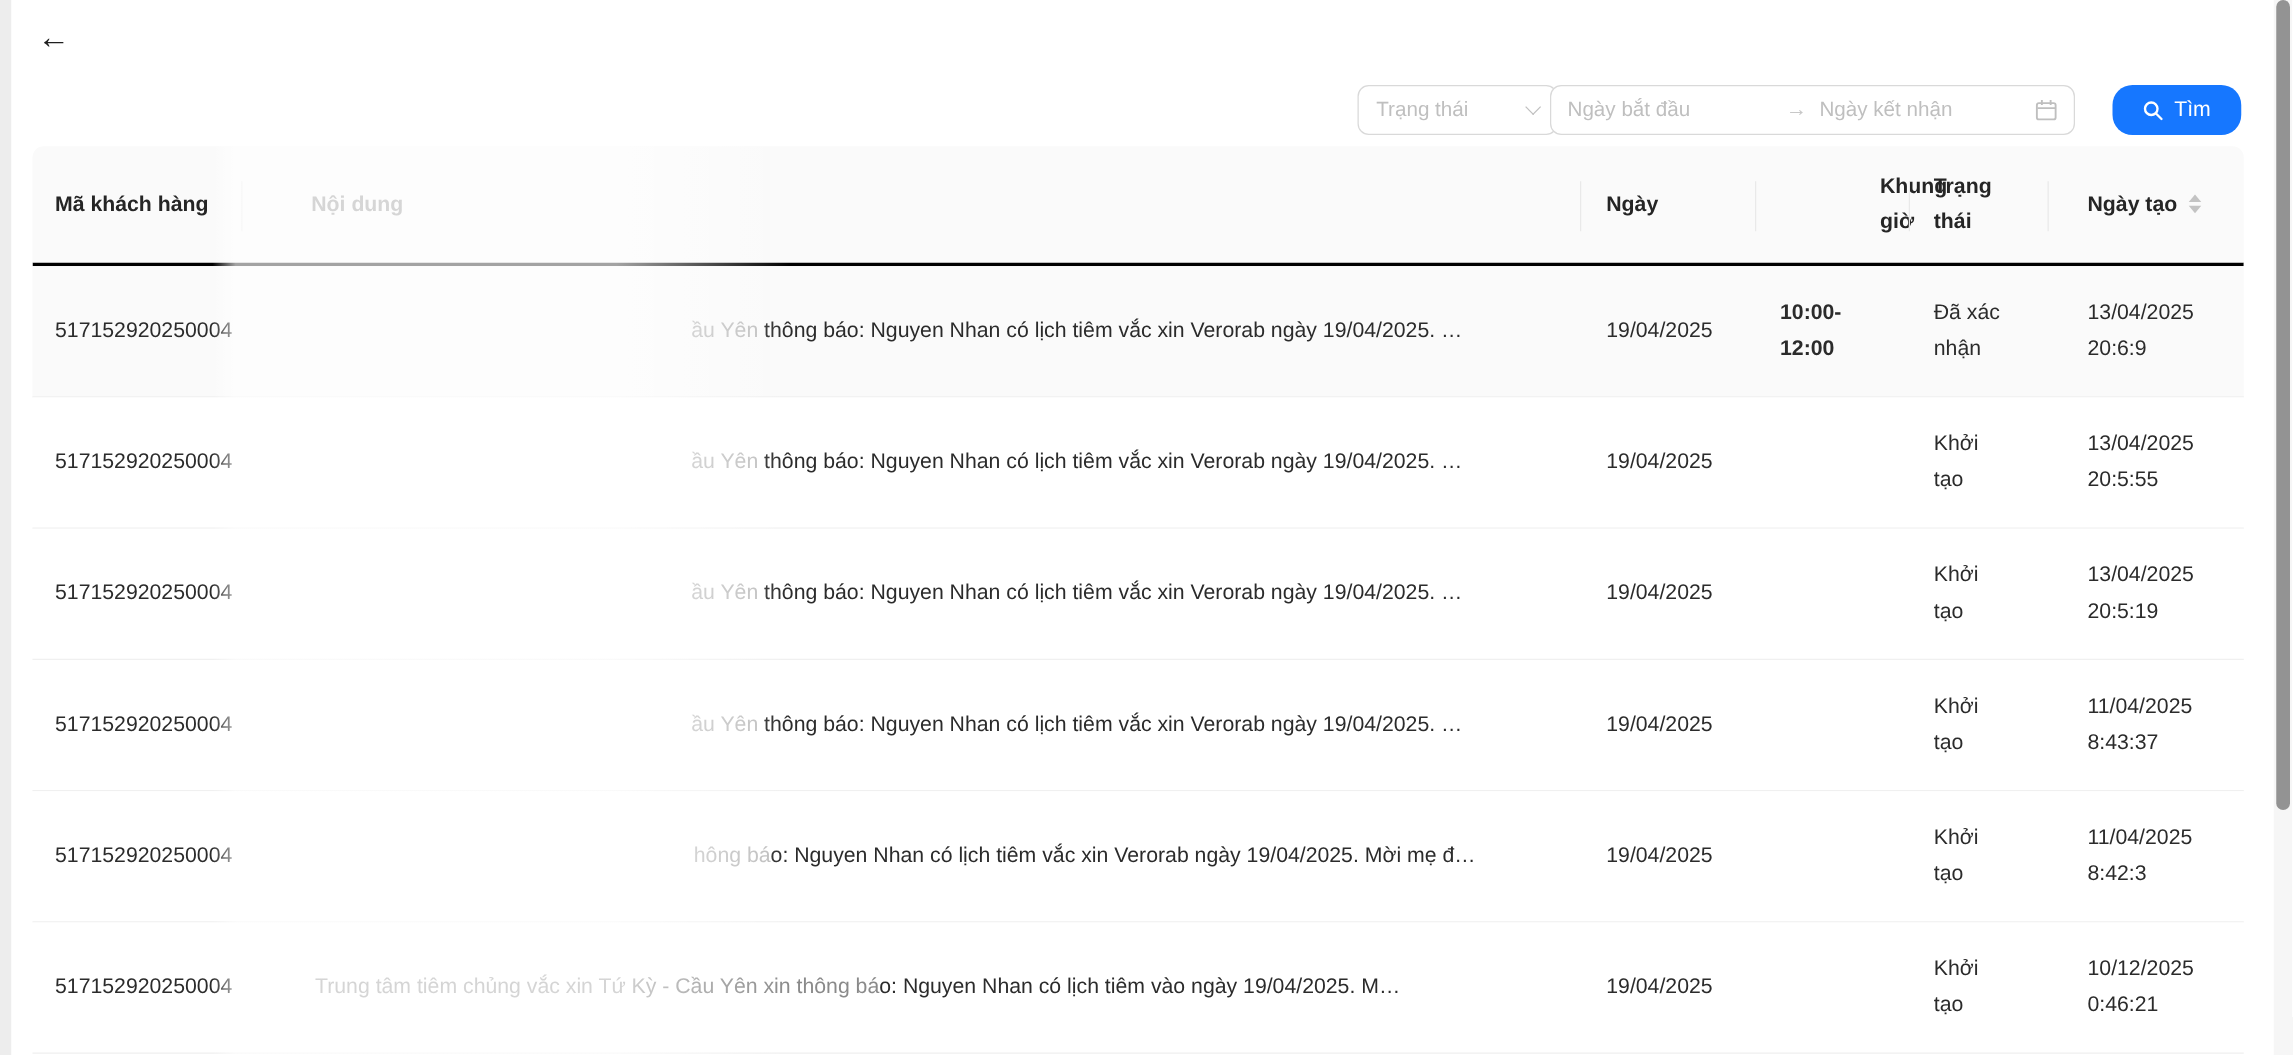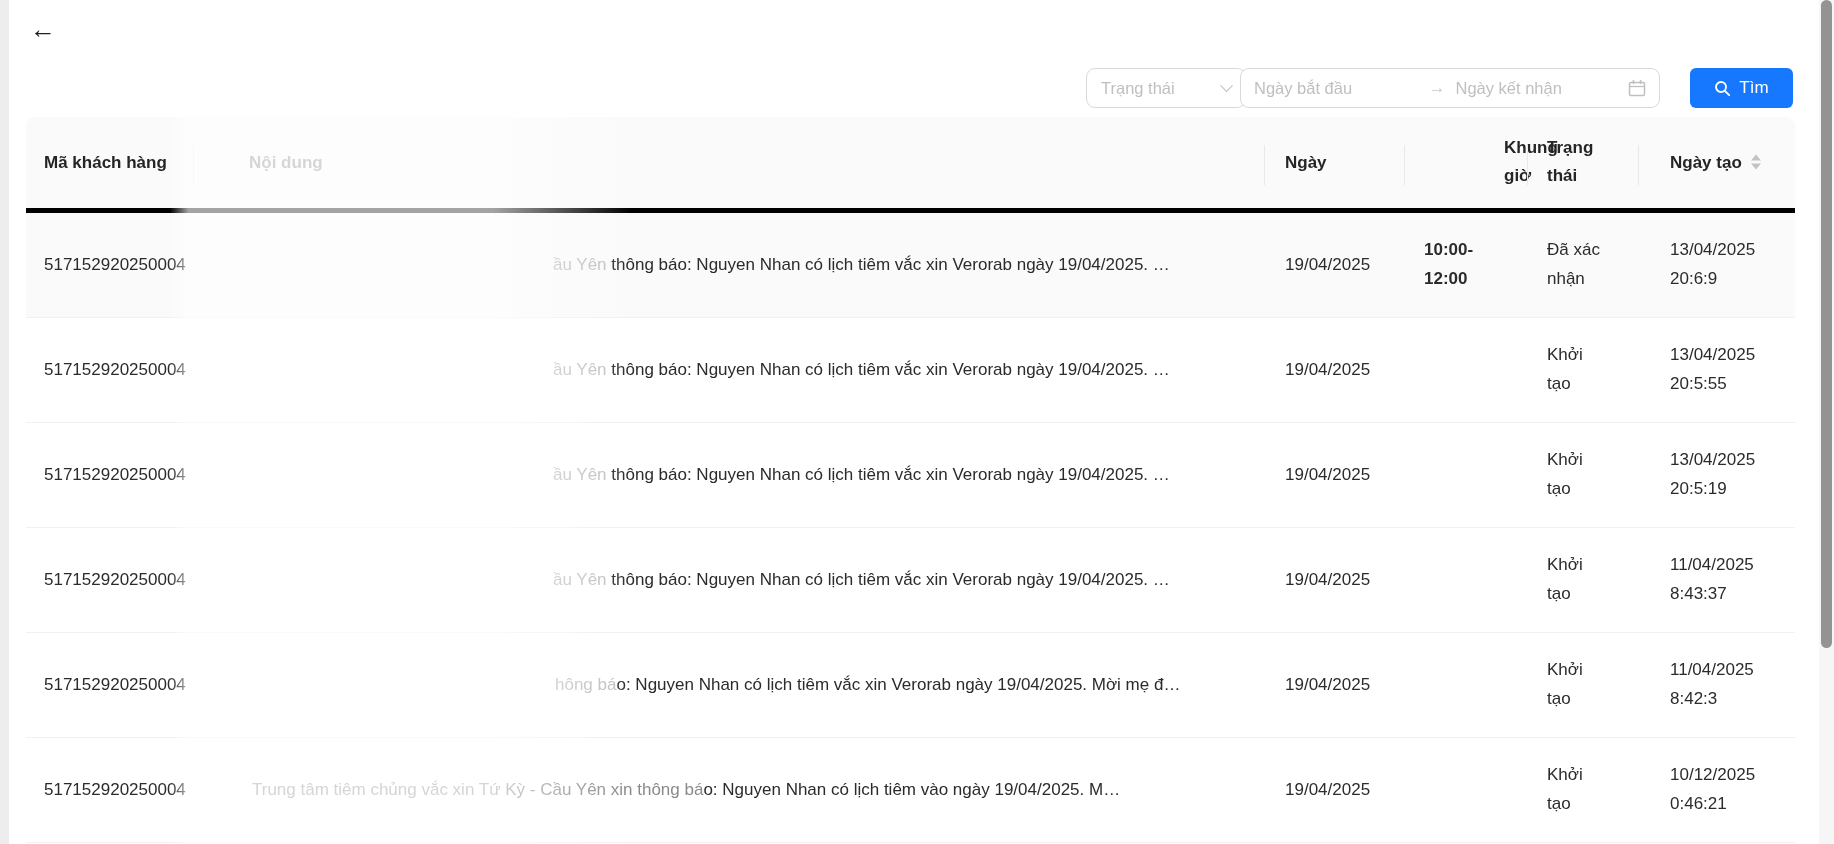--- a/index.html
+++ b/index.html
@@ -13,24 +13,24 @@
   .back-ic { position:absolute; left:30px; top:14px; font-size:26px; color:#1f1f1f; cursor:pointer; line-height:1.2; }
   .page-title { position:absolute; left:76px; top:16px; font-size:23px; font-weight:700; color:#141414; letter-spacing:.2px; }
 
   
   .ctl { position:absolute; top:68px; height:40px; border:1px solid #d9d9d9; border-radius:9px; background:#fff; display:flex; align-items:center; font-size:16.5px; color:#bfbfbf; }
   .sel { left:1086px; width:160px; padding:0 14px; justify-content:space-between; cursor:pointer; }
   .chev { width:9px; height:9px; border-right:1.6px solid #bfbfbf; border-bottom:1.6px solid #bfbfbf; transform:rotate(45deg) translate(-2px,-2px); }
   .range { left:1240px; width:420px; padding:0 13px; cursor:pointer; }
   .range .ph { flex:1; }
   .range .arr { color:#c8c8c8; padding:0 10px 0 2px; font-size:17px; }
-  .btn { position:absolute; left:1690px; top:68px; width:103px; height:40px; background:#1677ff; border:none; border-radius:6px; color:#fff; font-size:17px; display:flex; align-items:center; justify-content:center; gap:8px; cursor:pointer; font-family:inherit; }
+  .btn { position:absolute; left:1690px; top:68px; width:103px; height:40px; background:#1677ff; border:none; border-radius:16px; color:#fff; font-size:17px; display:flex; align-items:center; justify-content:center; gap:8px; cursor:pointer; font-family:inherit; }
 
   
-  .thead { position:absolute; left:26px; top:117px; width:1769px; height:96px; background:#fafafa; border-radius:9px 9px 0 0; border-bottom:5px solid #000000; }
+  .thead { position:absolute; left:26px; top:117px; width:1769px; height:96px; background:#fafafa; border-radius:9px 9px 0 0; border-bottom:3px solid #000000; }
   .hcell { position:absolute; top:50%; transform:translateY(-50%); font-size:17px; font-weight:700; color:#252525; line-height:1.7; }
   .h-code    { left:18px;   width:170px; }
   .h-content { left:223px;  width:300px; color:#8c8c8c; }
   .h-date    { left:1259px; width:110px; }
   .h-slot    { left:1478px; width:78px; }
   .h-status  { left:1521px; width:66px; }
   .h-created { left:1644px; width:150px; display:flex; align-items:center; gap:9px; }
   .vsep { position:absolute; top:28px; width:1px; height:40px; background:#e9e9e9; }
   .sorter { display:inline-flex; flex-direction:column; gap:3px; }
   .car-up   { width:0; height:0; border-left:5px solid transparent; border-right:5px solid transparent; border-bottom:6px solid #c3c3c3; }

